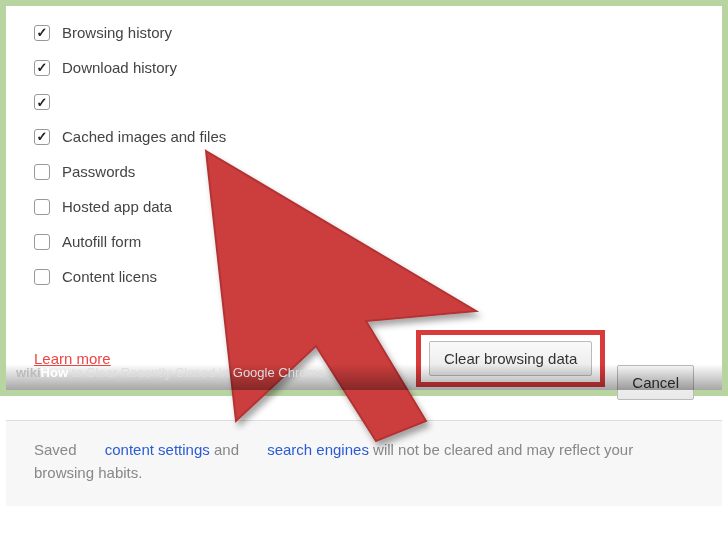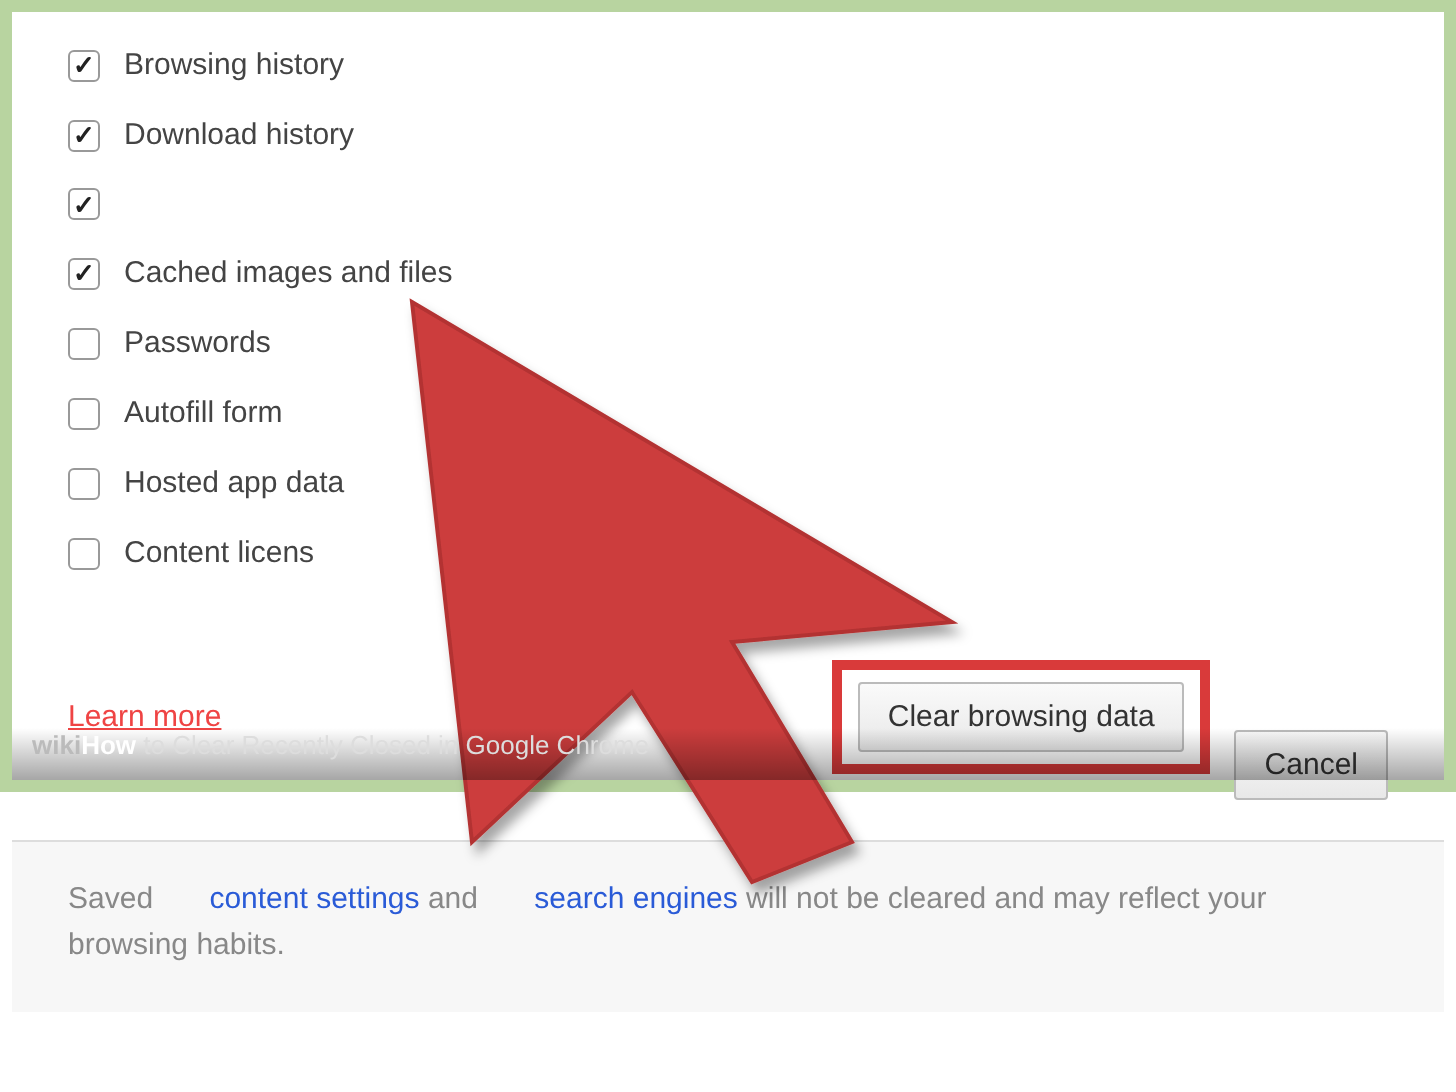--- a/index.html
+++ b/index.html
@@ -146,25 +146,25 @@
     <div class="option-row">
       <span class="checkbox checked"></span>
       <span class="option-label">Cached images and files</span>
     </div>
     <div class="option-row">
       <span class="checkbox"></span>
       <span class="option-label">Passwords</span>
     </div>
     <div class="option-row">
       <span class="checkbox"></span>
-      <span class="option-label">Autofill form</span>
+      <span class="option-label">Hosted app data</span>
     </div>
     <div class="option-row">
       <span class="checkbox"></span>
-      <span class="option-label">Hosted app data</span>
+      <span class="option-label">Autofill form</span>
     </div>
     <div class="option-row">
       <span class="checkbox"></span>
       <span class="option-label">Content licens</span>
     </div>
 
     <div class="action-row">
       <a href="#" class="learn-more">Learn more</a>
       <span class="spacer"></span>
       <span class="highlight-box">

